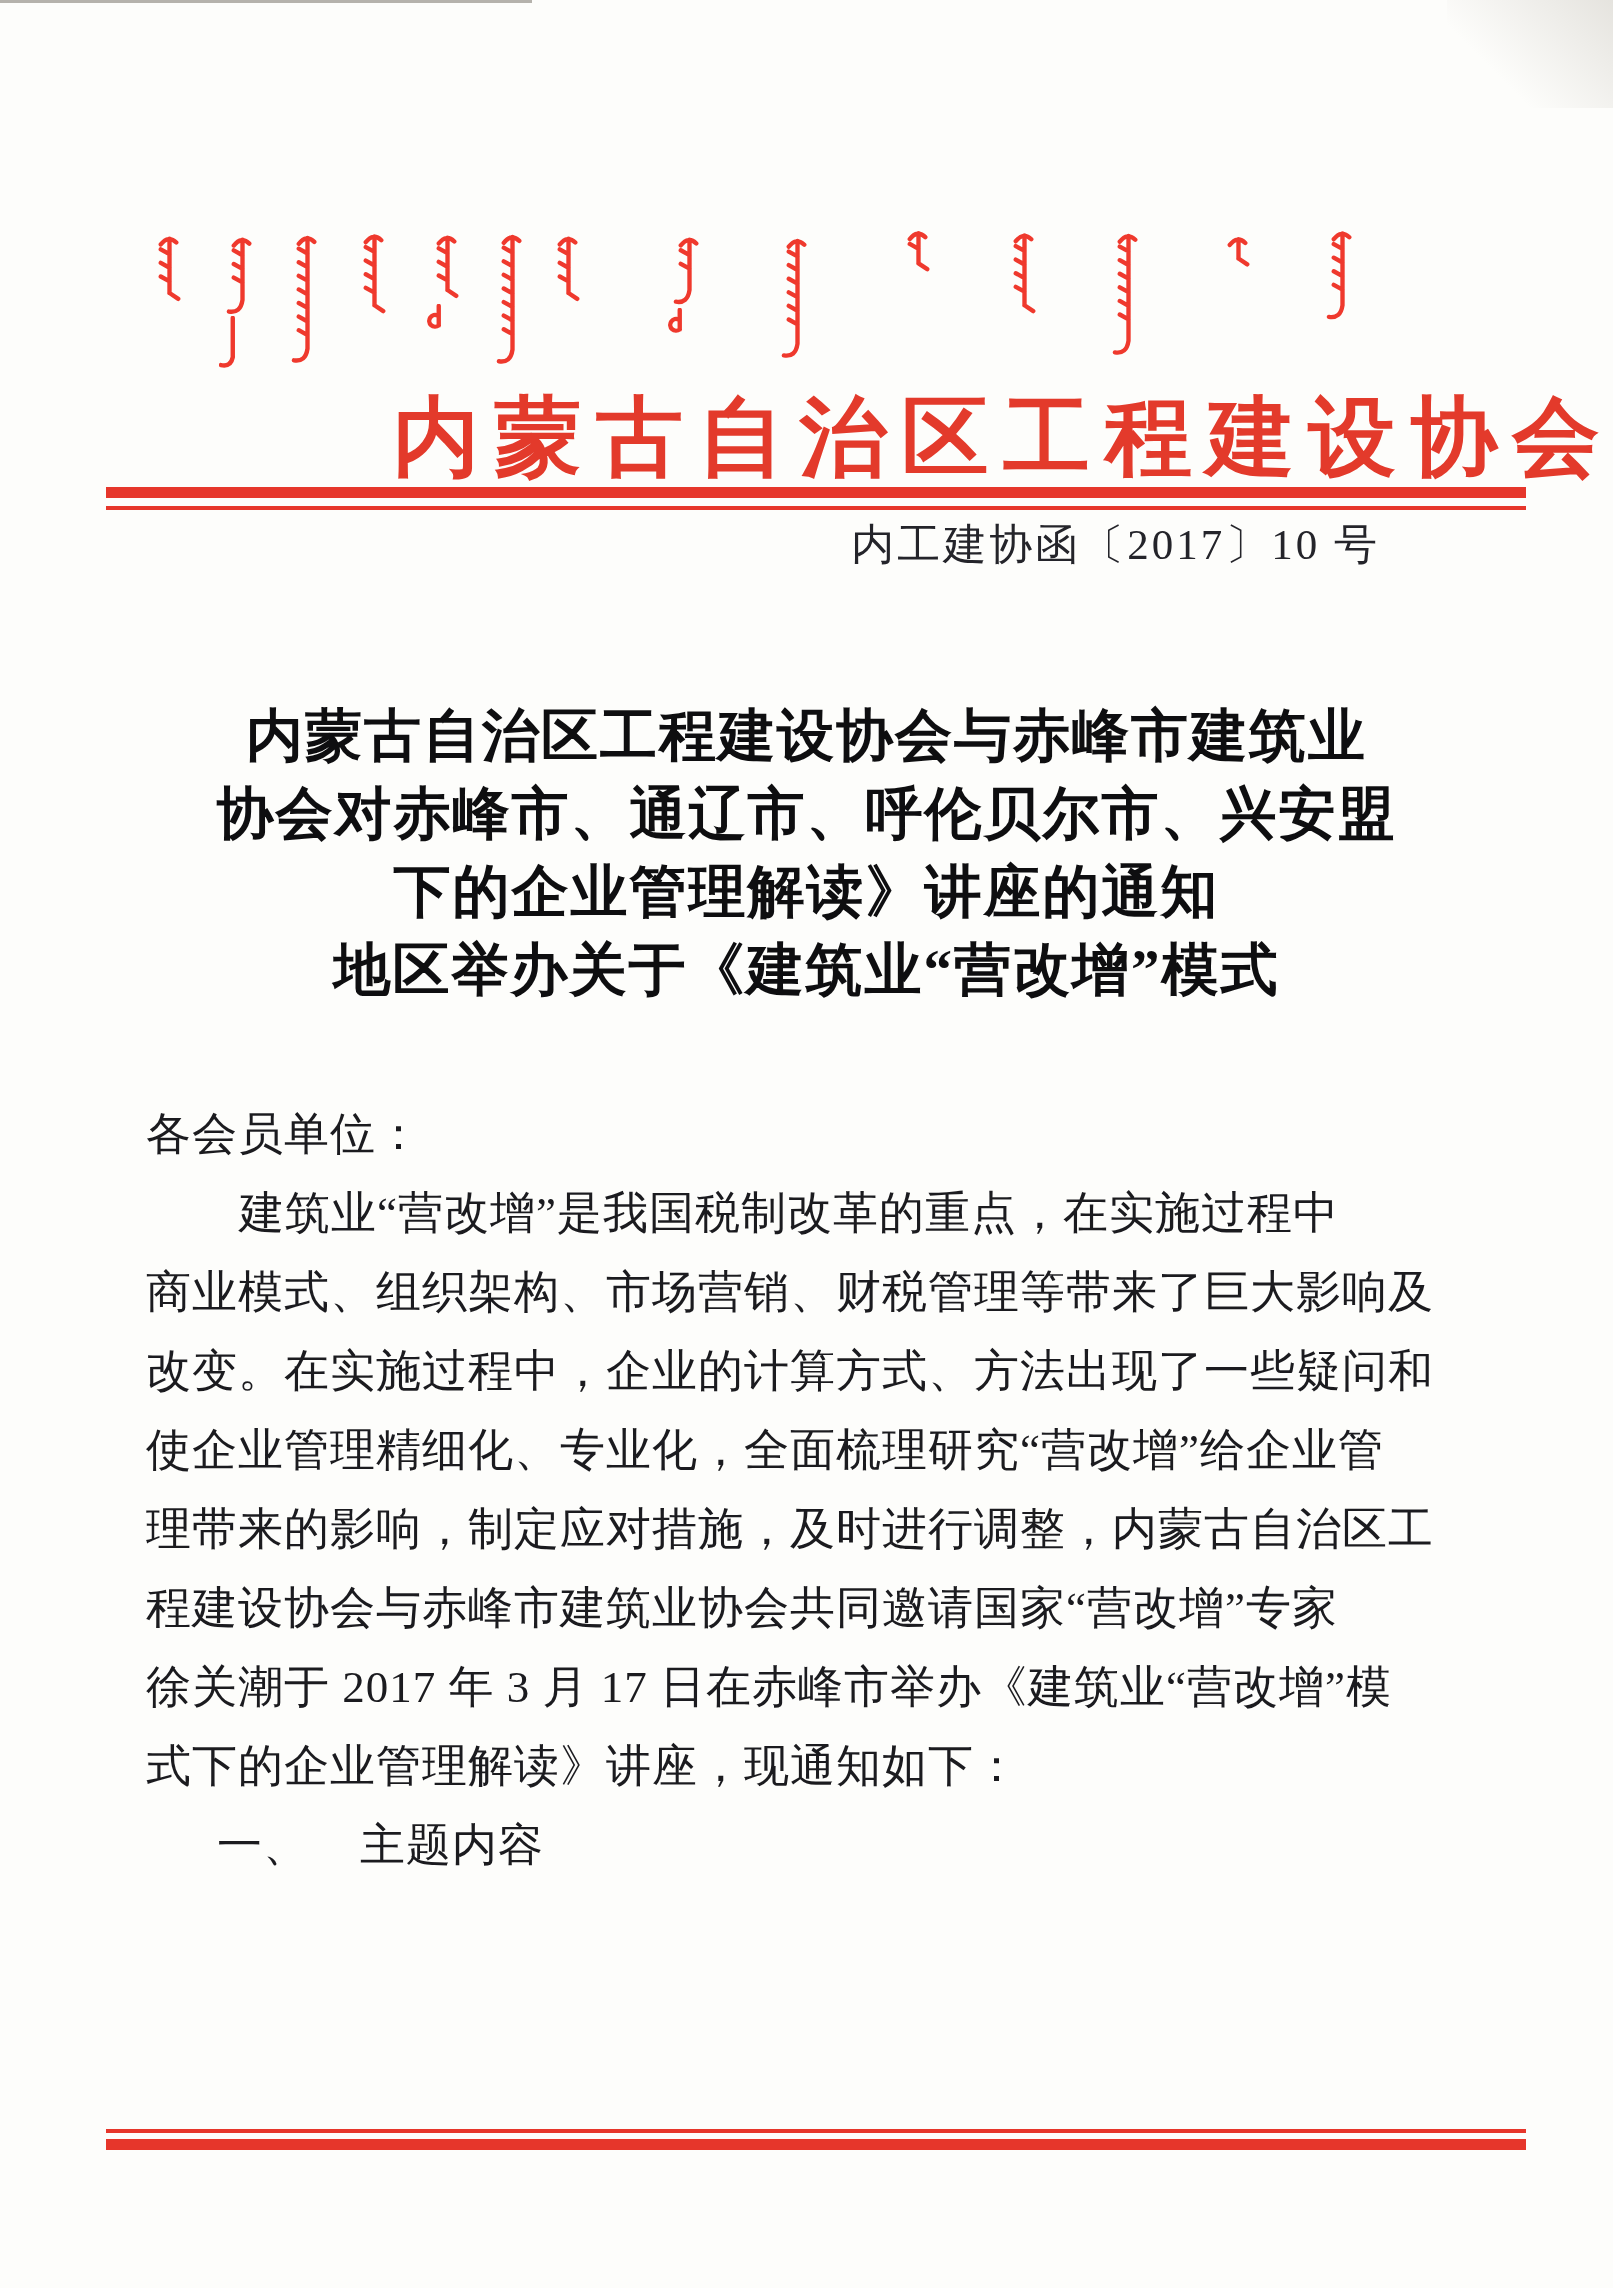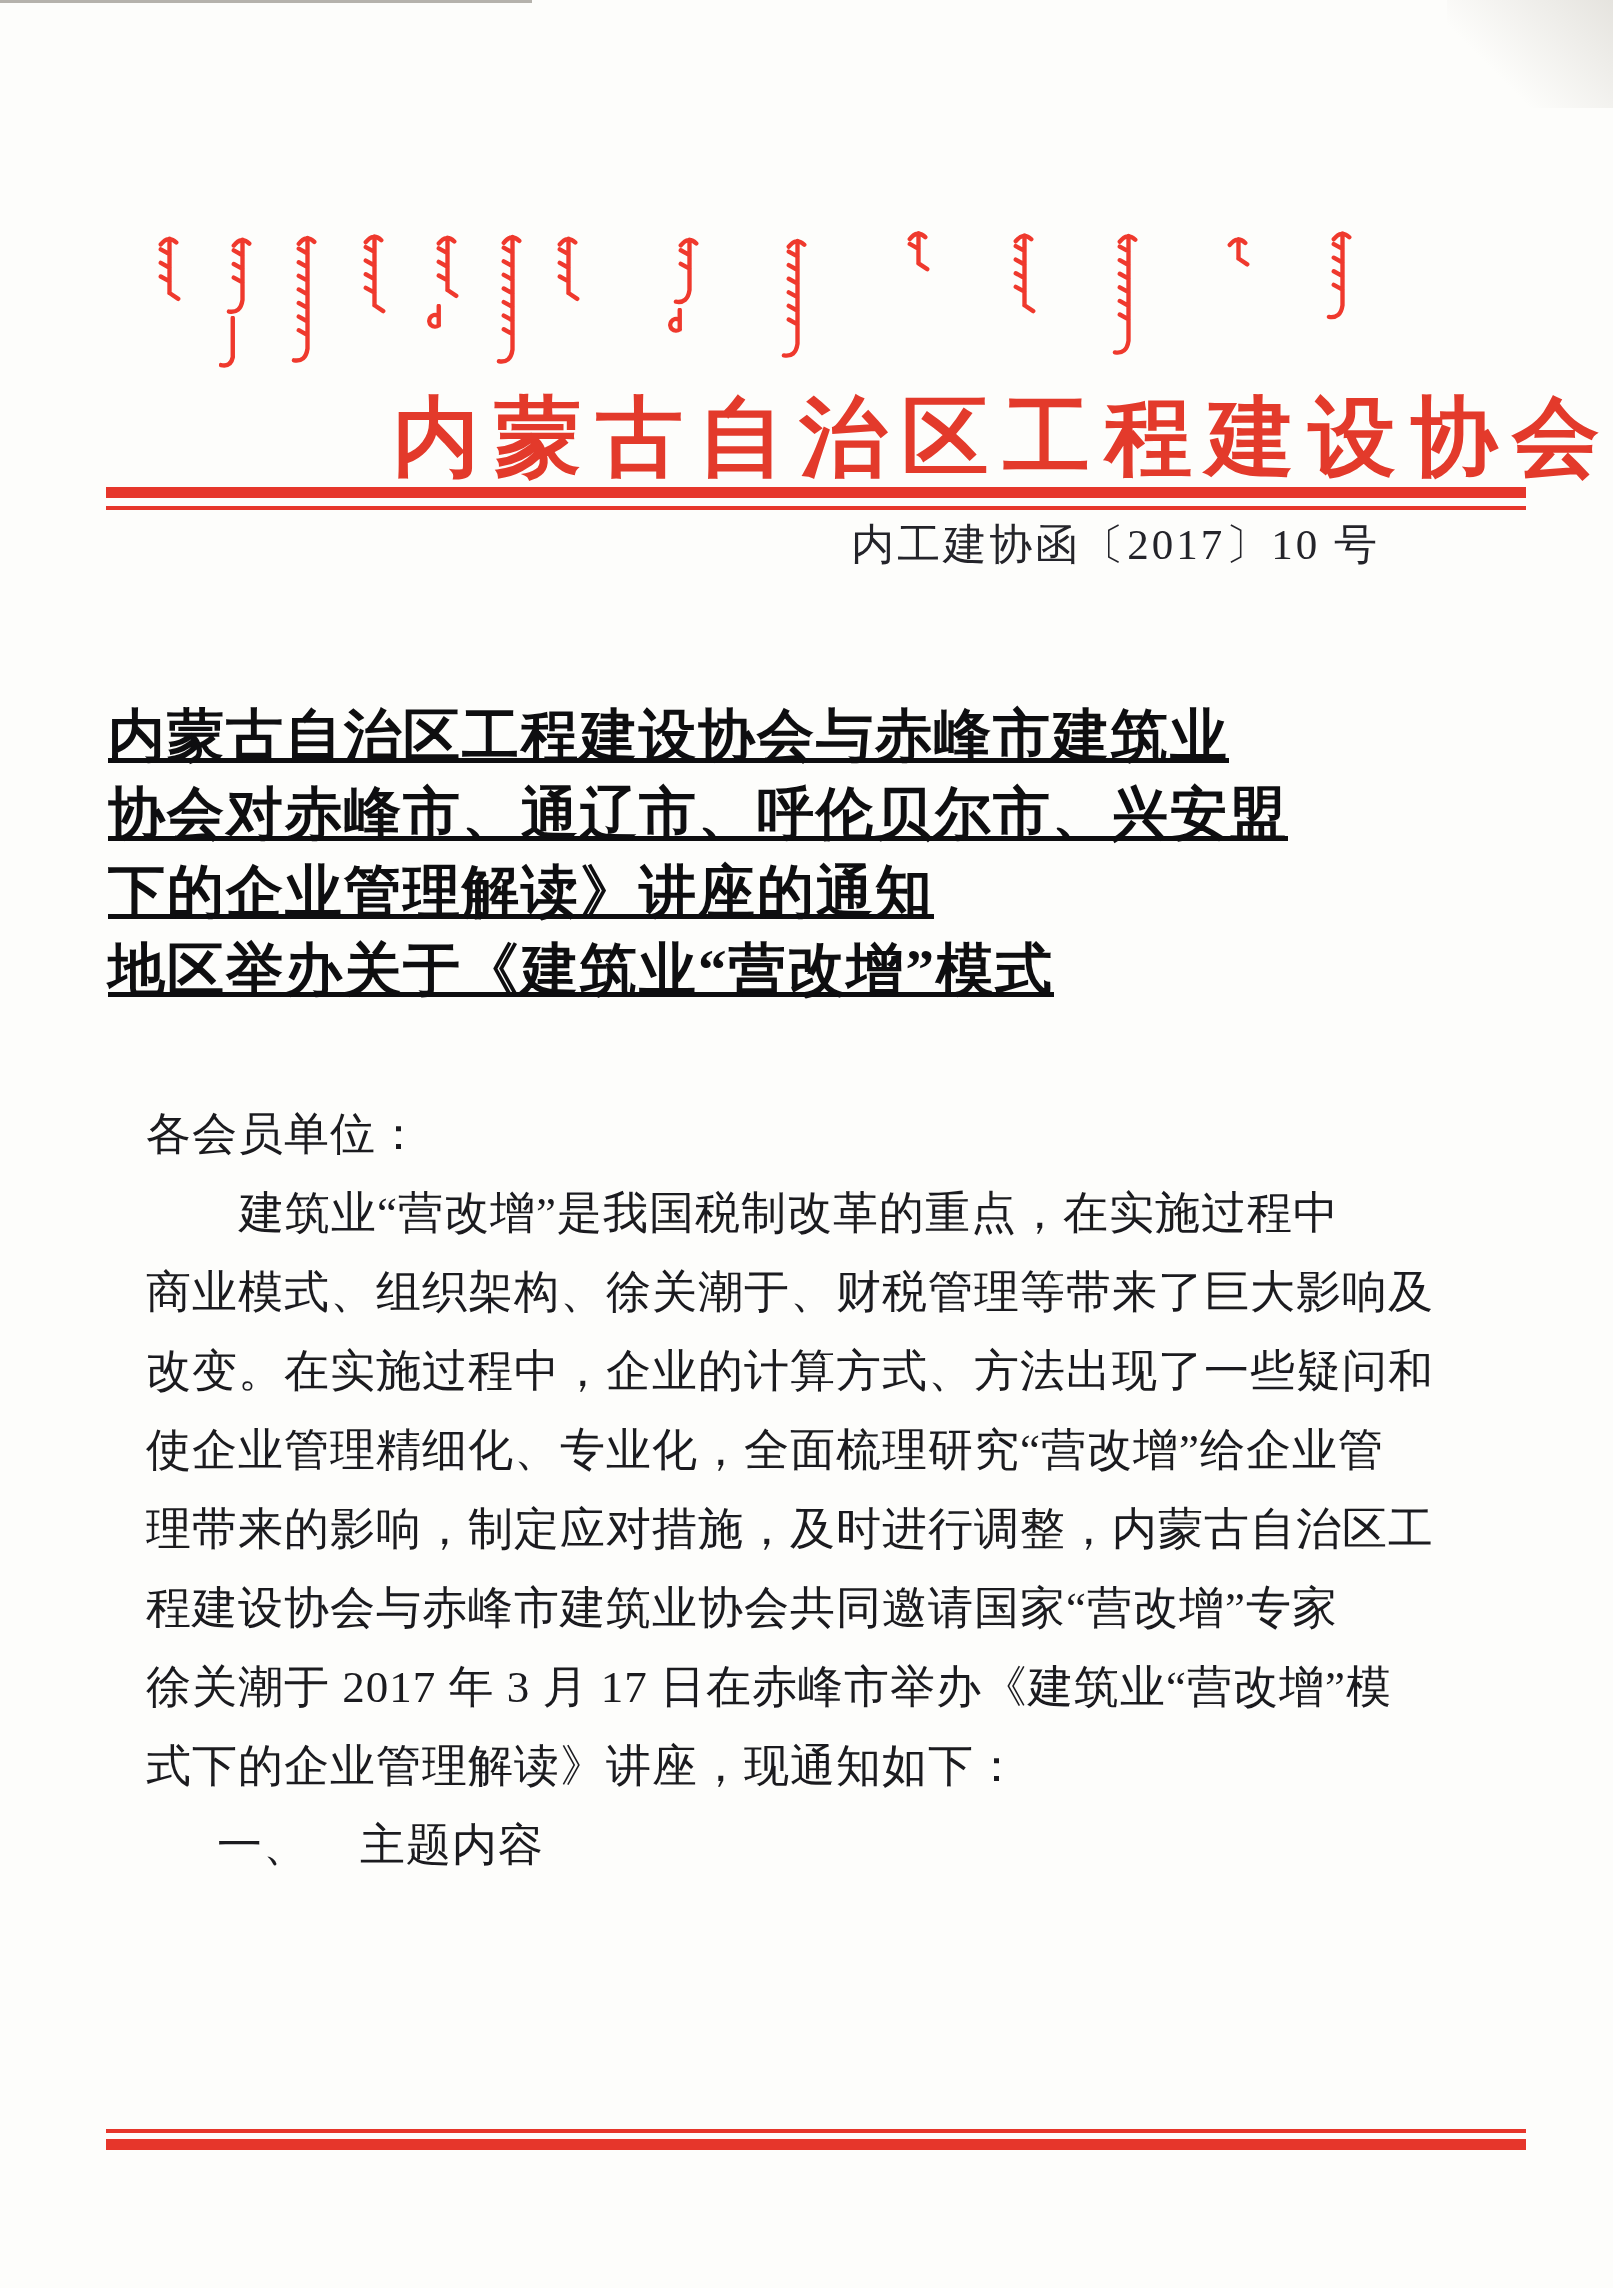--- a/index.html
+++ b/index.html
@@ -37,22 +37,22 @@
 
   
   .doc-number {
     position:absolute; top:516px; right:234px;
     font-size:43px; color:#24242a; letter-spacing:3px; white-space:nowrap;
   }
 
   
   .doc-title {
     position:absolute; top:697px; left:108px; width:1397px;
-    font-size:57px; font-weight:700; color:#0e0e10;
-    line-height:78px; letter-spacing:2px;text-decoration:underline;
+    text-align:center; font-size:57px; font-weight:700; color:#0e0e10;
+    line-height:78px; letter-spacing:2px;
   }
 
   
   .body-block {
     position:absolute; top:1095px; left:146px; width:1332px;
     font-size:45px; color:#1b1b1f; line-height:79px; letter-spacing:1px;
     white-space:nowrap;
   }
   .body-line { height:79px; }
   .body-line.indent { padding-left:93px; }
@@ -131,21 +131,21 @@
   <div class="doc-title">
     <div>内蒙古自治区工程建设协会与赤峰市建筑业</div>
     <div>协会对赤峰市、通辽市、呼伦贝尔市、兴安盟</div>
     <div>下的企业管理解读》讲座的通知</div>
     <div>地区举办关于《建筑业“营改增”模式</div>
   </div>
 
   <div class="body-block">
     <div class="body-line">各会员单位：</div>
     <div class="body-line indent">建筑业“营改增”是我国税制改革的重点，在实施过程中</div>
-    <div class="body-line">商业模式、组织架构、徐关潮于、财税管理等带来了巨大影响及</div>
+    <div class="body-line">商业模式、组织架构、市场营销、财税管理等带来了巨大影响及</div>
     <div class="body-line">改变。在实施过程中，企业的计算方式、方法出现了一些疑问和</div>
     <div class="body-line">使企业管理精细化、专业化，全面梳理研究“营改增”给企业管</div>
     <div class="body-line">理带来的影响，制定应对措施，及时进行调整，内蒙古自治区工</div>
     <div class="body-line">程建设协会与赤峰市建筑业协会共同邀请国家“营改增”专家</div>
     <div class="body-line">徐关潮于 2017 年 3 月 17 日在赤峰市举办《建筑业“营改增”模</div>
     <div class="body-line">式下的企业管理解读》讲座，现通知如下：</div>
     <div class="section-heading">
       <span class="sec-num">一、</span><span>主题内容</span>
     </div>
   </div>

